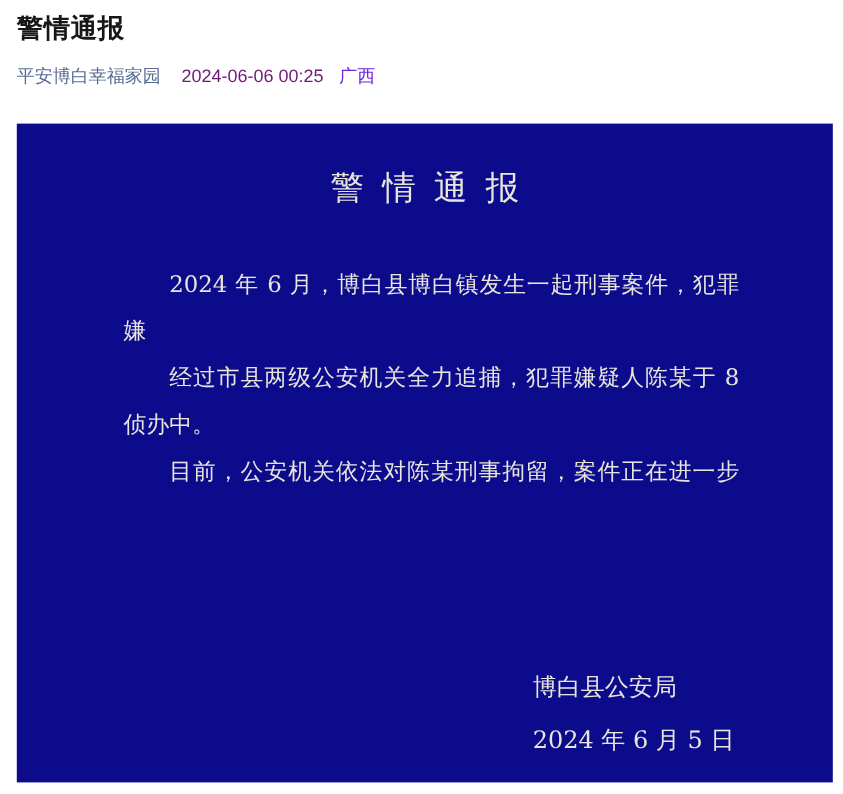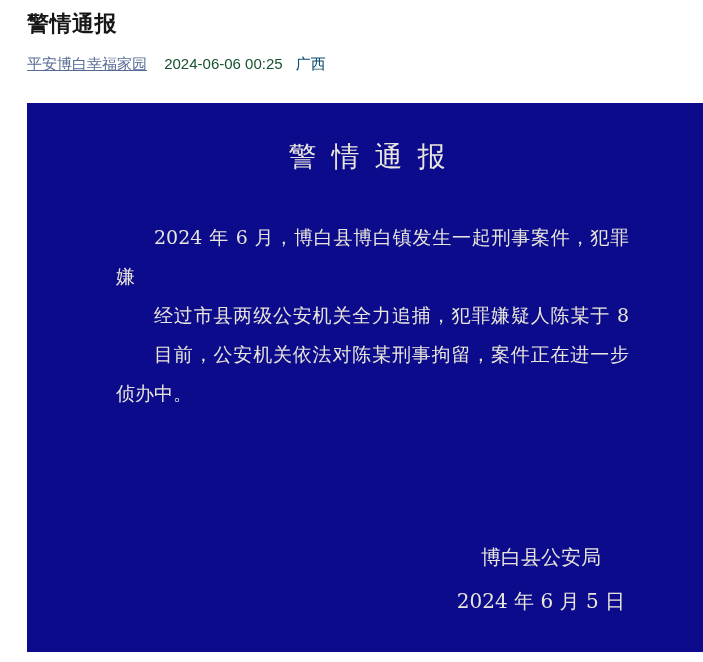--- a/index.html
+++ b/index.html
@@ -7,48 +7,47 @@
     padding: 0;
     background: #ffffff;
   }
   body {
     width: 703px;
     height: 662px;
     font-family: "Liberation Sans", sans-serif;
     overflow: hidden;
   }
   .post {
-    padding: 10px 9px 0 27px;
+    padding: 10px 9px 0 14px;
     border-radius: 17px;
   }
   .post-title {
     margin: 0;
     font-size: 22px;
     line-height: 28px;
     font-weight: 700;
     color: #171717;
     letter-spacing: 0.5px;
   }
   .post-meta {
     margin-top: 16px;
     font-size: 15px;
     line-height: 20px;
     white-space: nowrap;
   }
   .source-link {
     color: #576b95;
     cursor: pointer;
-    text-decoration: underline;
   }
   .timestamp {
-    color: #14532d;
+    color: #701a75;
     margin-left: 13px;
   }
   .region {
-    color: #0c4a6e;
+    color: #6d28d9;
     margin-left: 9px;
   }
   .notice {
     margin: 29px 0 0 0;
     width: 680px;
     height: 549px;
     background: #0b0b8b;
     color: #e8e5dc;
     font-family: "DejaVu Serif", "Liberation Serif", serif;
     position: relative;
@@ -77,22 +76,22 @@
   .ln.full {
     text-align: justify;
     text-align-last: justify;
   }
   .ln.ind {
     text-indent: 38px;
   }
   .notice-sign {
     position: absolute;
     right: 82px;
-    bottom: 29px;
-    text-align: center;
+    bottom: 14px;
+    text-align: left;
     font-size: 20px;
     line-height: 44px;
   }
 </style>
 </head>
 <body>
 
 <div class="post">
   <h1 class="post-title">警情通报</h1>
 
@@ -101,22 +100,22 @@
     <span class="timestamp">2024-06-06 00:25</span>
     <span class="region">广西</span>
   </div>
 
   <figure class="notice">
     <div class="notice-title">警情通报</div>
 
     <div class="notice-body">
       <div class="ln full ind">2024 年 6 月，博白县博白镇发生一起刑事案件，犯罪嫌</div>
       <div class="ln full ind">经过市县两级公安机关全力追捕，犯罪嫌疑人陈某于 8</div>
+      <div class="ln">侦办中。</div>
       <div class="ln full ind">目前，公安机关依法对陈某刑事拘留，案件正在进一步</div>
-      <div class="ln">侦办中。</div>
     </div>
 
     <div class="notice-sign">
       <div>博白县公安局</div>
       <div>2024 年 6 月 5 日</div>
     </div>
   </figure>
 </div>
 
 </body></html>

